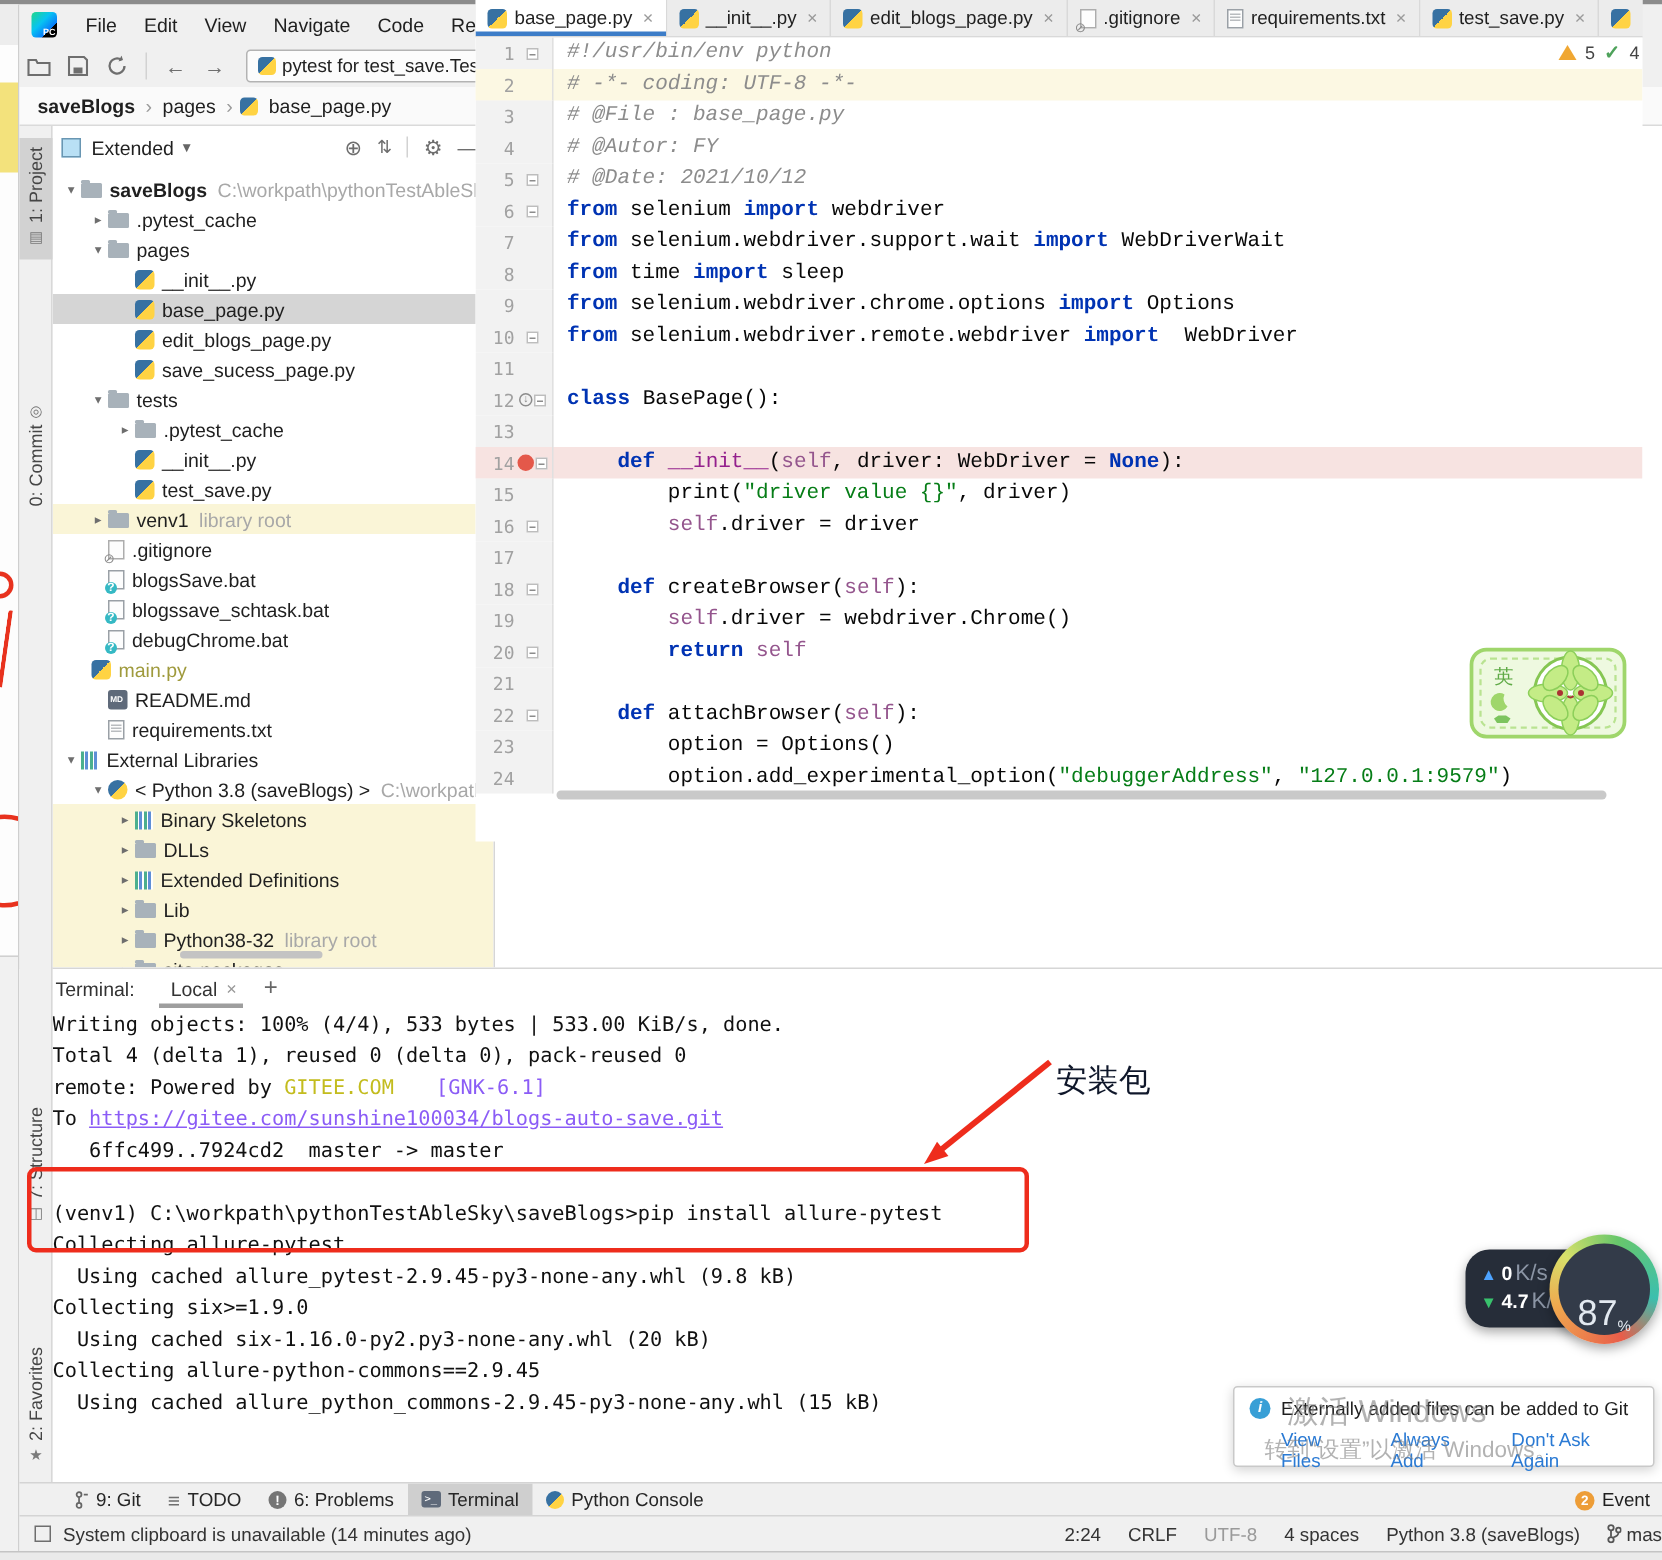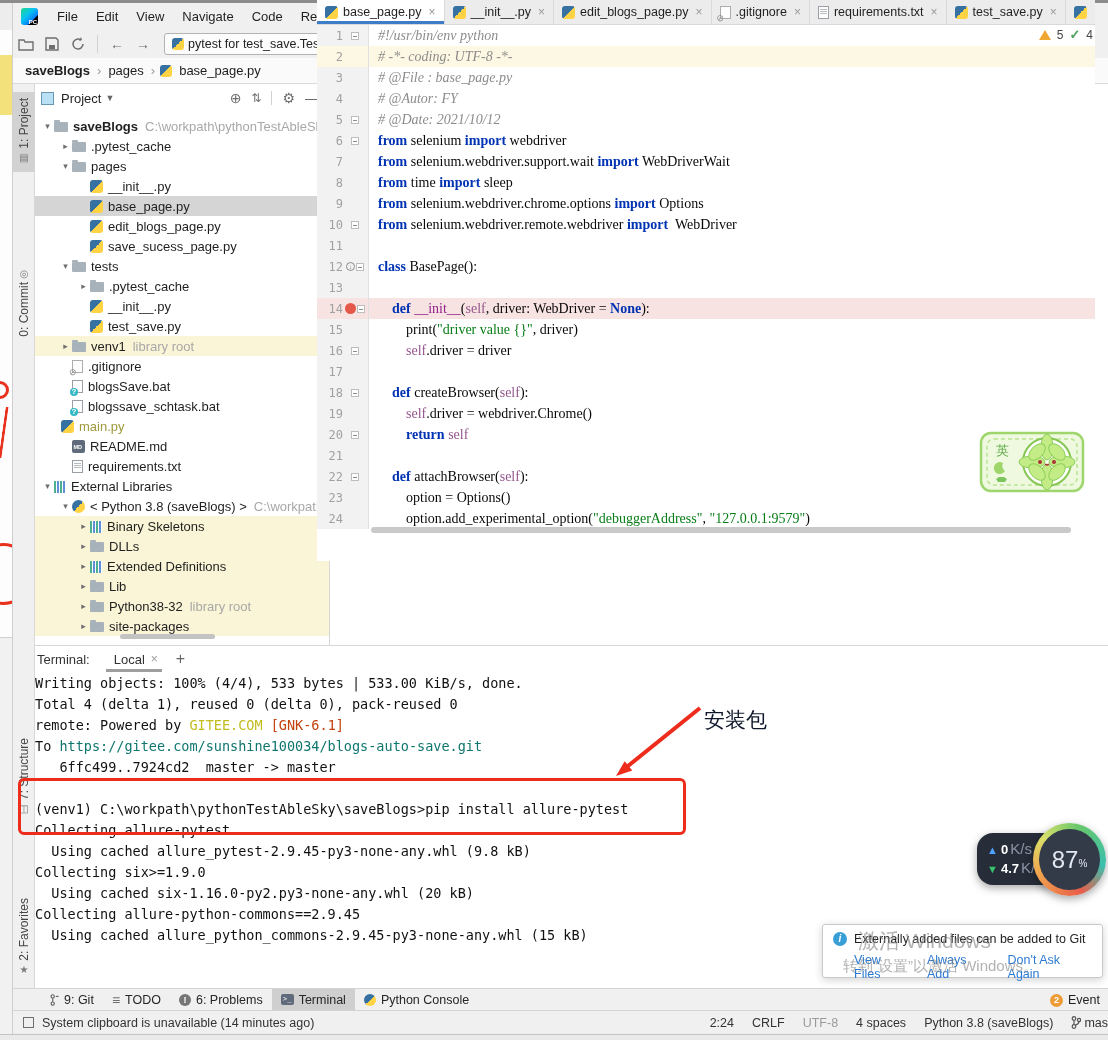--- a/index.html
+++ b/index.html
@@ -92,21 +92,21 @@
   .tab.active::after { content:""; position:absolute; left:0; right:0; bottom:0; height:3px; background:#3d7dc8; }
   #code-area { position:absolute; left:0; top:25px; right:0; bottom:0; background:#fff; overflow:hidden; }
   .cl { position:relative; height:21px; display:flex; }
   .cl .gut { width:52px; flex:none; display:flex; align-items:center; background:#f2f2f2; border-right:1px solid #e0e0e0; }
   .cl .num { width:26px; text-align:right; font-size:12px; color:#a1a1a1; font-family:"DejaVu Sans Mono",monospace; }
   .cl .mk { width:24px; display:flex; align-items:center; justify-content:center; gap:1px; }
   .fold { width:8px; height:8px; border:1px solid #bdbdbd; background:#fff; position:relative; }
   .fold::after { content:""; position:absolute; left:1px; top:3px; width:4px; height:1px; background:#8c8c8c; }
   .bp { width:11px; height:11px; border-radius:50%; background:#e4584a; }
   .ovr { width:9px; height:9px; border:1px solid #8c8c8c; border-radius:50%; font-size:7px; color:#8c8c8c; line-height:8px; text-align:center; }
-  .cl .txt { white-space:pre; font-family:Liberation Serif, serif; font-size:14px; line-height:21px; padding-left:9px; color:#080808; }
+  .cl .txt { white-space:pre; font-family:Liberation Mono, monospace; font-size:14px; line-height:21px; padding-left:9px; color:#080808; }
   .cl.bg-y, .cl.bg-y .gut { background:#fcf8e3; }
   .cl.bg-r, .cl.bg-r .gut { background:#f7e3e1; }
   .tk-c { color:#8c8c8c; font-style:italic; }
   .tk-k { color:#0033b3; font-weight:bold; }
   .tk-s { color:#067d17; }
   .tk-v { color:#94558d; }
   .tk-m { color:#94208d; }
   #inspections { position:absolute; right:0; top:2px; display:flex; align-items:center; gap:6px; font-size:12px; color:#444; padding-right:2px; }
   .warn-tri { width:0; height:0; border-left:6px solid transparent; border-right:6px solid transparent; border-bottom:10px solid #f0a732; display:inline-block; }
   .ok-check { color:#4ea25b; font-weight:bold; font-size:13px; }
@@ -119,38 +119,38 @@
   
   #terminal-panel { position:absolute; left:13px; top:645px; width:1095px; height:302px; background:#fff; border-top:1px solid #d6d6d6; }
   #terminal-header { height:26px; display:flex; align-items:center; padding-left:24px; font-size:13px; color:#333; }
   #term-tab { margin-left:16px; position:relative; padding:0 4px 0 8px; display:flex; align-items:center; height:100%; }
   #term-tab .underline { position:absolute; left:0; right:0; bottom:0; height:3px; background:#9e9e9e; }
   #term-tab .close { color:#9a9a9a; margin-left:6px; font-size:12px; }
   #term-plus { margin-left:14px; font-size:16px; color:#666; }
   #term-lines { position:absolute; left:22px; top:27px; right:0; bottom:0; overflow:hidden; }
   .tl { white-space:pre; font-family:"DejaVu Sans Mono",monospace; font-size:13.5px; line-height:21px; color:#111; }
   .tl .y { color:#c3bc1e; }
-  .tl .p { color:#c2410c; }
-  .tl .u { color:#0f766e; }
+  .tl .p { color:#8b5cf6;margin-left:20px; }
+  .tl .u { color:#8b5cf6; text-decoration:underline; }
 
   
   #red-box { position:absolute; left:18px; top:778px; width:668px; height:57px; border:3px solid #ee2c1c; border-radius:6px; z-index:30; }
   #red-arrow { position:absolute; left:588px; top:694px; width:210px; height:100px; z-index:30; }
   #anno-label { position:absolute; left:116px; top:12px; font-size:21px; color:#0f172a; }
 
   
   #speed-widget { position:absolute; left:975px; top:823px; width:132px; height:74px; z-index:25; }
   #speed-pill { position:absolute; left:2px; top:10px; width:88px; height:52px; background:#262d39; border-radius:16px; box-shadow:0 3px 8px rgba(0,0,0,.35); padding:7px 0 0 10px; }
   .sp-row { display:flex; align-items:baseline; height:19px; }
   .sp-row .ar { font-size:11px; width:14px; }
   .sp-up .ar { color:#4da3ff; } .sp-dn .ar { color:#39c26d; }
   .sp-row .val { color:#fff; font-weight:bold; font-size:13px; }
   .sp-row .unit { color:#8b95a5; font-size:15px; margin-left:2px; }
   #gauge { position:absolute; left:58px; top:0; width:73px; height:73px; border-radius:50%; background:conic-gradient(from 160deg,#e85d4a,#f0a84e 90deg,#d8e06a 150deg,#68c76b 215deg,#3bbfae 300deg,#e85d4a 360deg); box-shadow:0 3px 8px rgba(0,0,0,.35); display:flex; align-items:center; justify-content:center; }
-  #gauge .inner { width:61px; height:61px; border-radius:50%; background:#333b49; display:flex; align-items:center; justify-content:center; color:#e3e9f0; }
+  #gauge .inner { width:61px; height:61px; border-radius:50%; background:#333b49; display:flex; align-items:flex-end; justify-content:center; color:#e3e9f0; }
   #gauge .pct { font-size:24px; font-weight:400; }
   #gauge .sign { font-size:10px; margin-top:8px; }
 
   
   #notification { position:absolute; left:822px; top:924px; width:281px; height:54px; background:#fff; border:1px solid #c9c9c9; border-radius:3px; box-shadow:0 2px 8px rgba(0,0,0,.18); z-index:20; padding:7px 8px 0 10px; }
   #notification .row1 { display:flex; align-items:center; font-size:12.5px; color:#1f1f1f; }
   .info-ic { width:14px; height:14px; border-radius:50%; background:#389fd6; color:#fff; font-size:10px; font-style:italic; font-weight:bold; text-align:center; line-height:14px; margin-right:7px; flex:none; }
   #notification .row2 { display:flex; margin:7px 0 0 21px; font-size:12.5px; }
   #notification .row2 a { color:#2a7ad4; text-decoration:none; margin-right:18px; }
   #notification .row2 a:last-child { margin-left:auto; margin-right:2px; }
@@ -312,21 +312,21 @@
       </div>
       <div class="vlabel" style="top: 808px; padding: 6px 0px;">
         <span class="txt">2: Favorites</span>
         <span class="stripe-ic">★</span>
       </div>
     </div>
 
   <div id="project-panel">
     <div id="project-header">
       <span class="ph-box"></span>
-      <span class="ph-title">Project</span>
+      <span class="ph-title">Extended</span>
       <span class="ph-chev">▼</span>
       <span class="ph-right">
         <span>⊕</span>
         <span style="font-size:12px;">⇅</span>
         <span style="width:1px;height:14px;background:#d2d2d2;"></span>
         <span>⚙</span>
         <span>—</span>
       </span>
     </div>
     <div id="tree">
@@ -399,20 +399,25 @@
         </div>
         <div class="trow" style="padding-left: 24px;">
           <span class="chev"></span>
           <span class="ti i-bat"></span>
           <span class="lbl">blogsSave.bat</span>
         </div>
         <div class="trow" style="padding-left: 24px;">
           <span class="chev"></span>
           <span class="ti i-bat"></span>
           <span class="lbl">blogssave_schtask.bat</span>
+        </div>
+        <div class="trow" style="padding-left: 24px;">
+          <span class="chev"></span>
+          <span class="ti i-bat"></span>
+          <span class="lbl">debugChrome.bat</span>
         </div>
         <div class="trow" style="padding-left: 13px;">
           <span class="chev"></span>
           <span class="ti icon-py"></span>
           <span class="lbl olive">main.py</span>
         </div>
         <div class="trow" style="padding-left: 24px;">
           <span class="chev"></span>
           <span class="ti i-md"></span>
           <span class="lbl">README.md</span>

